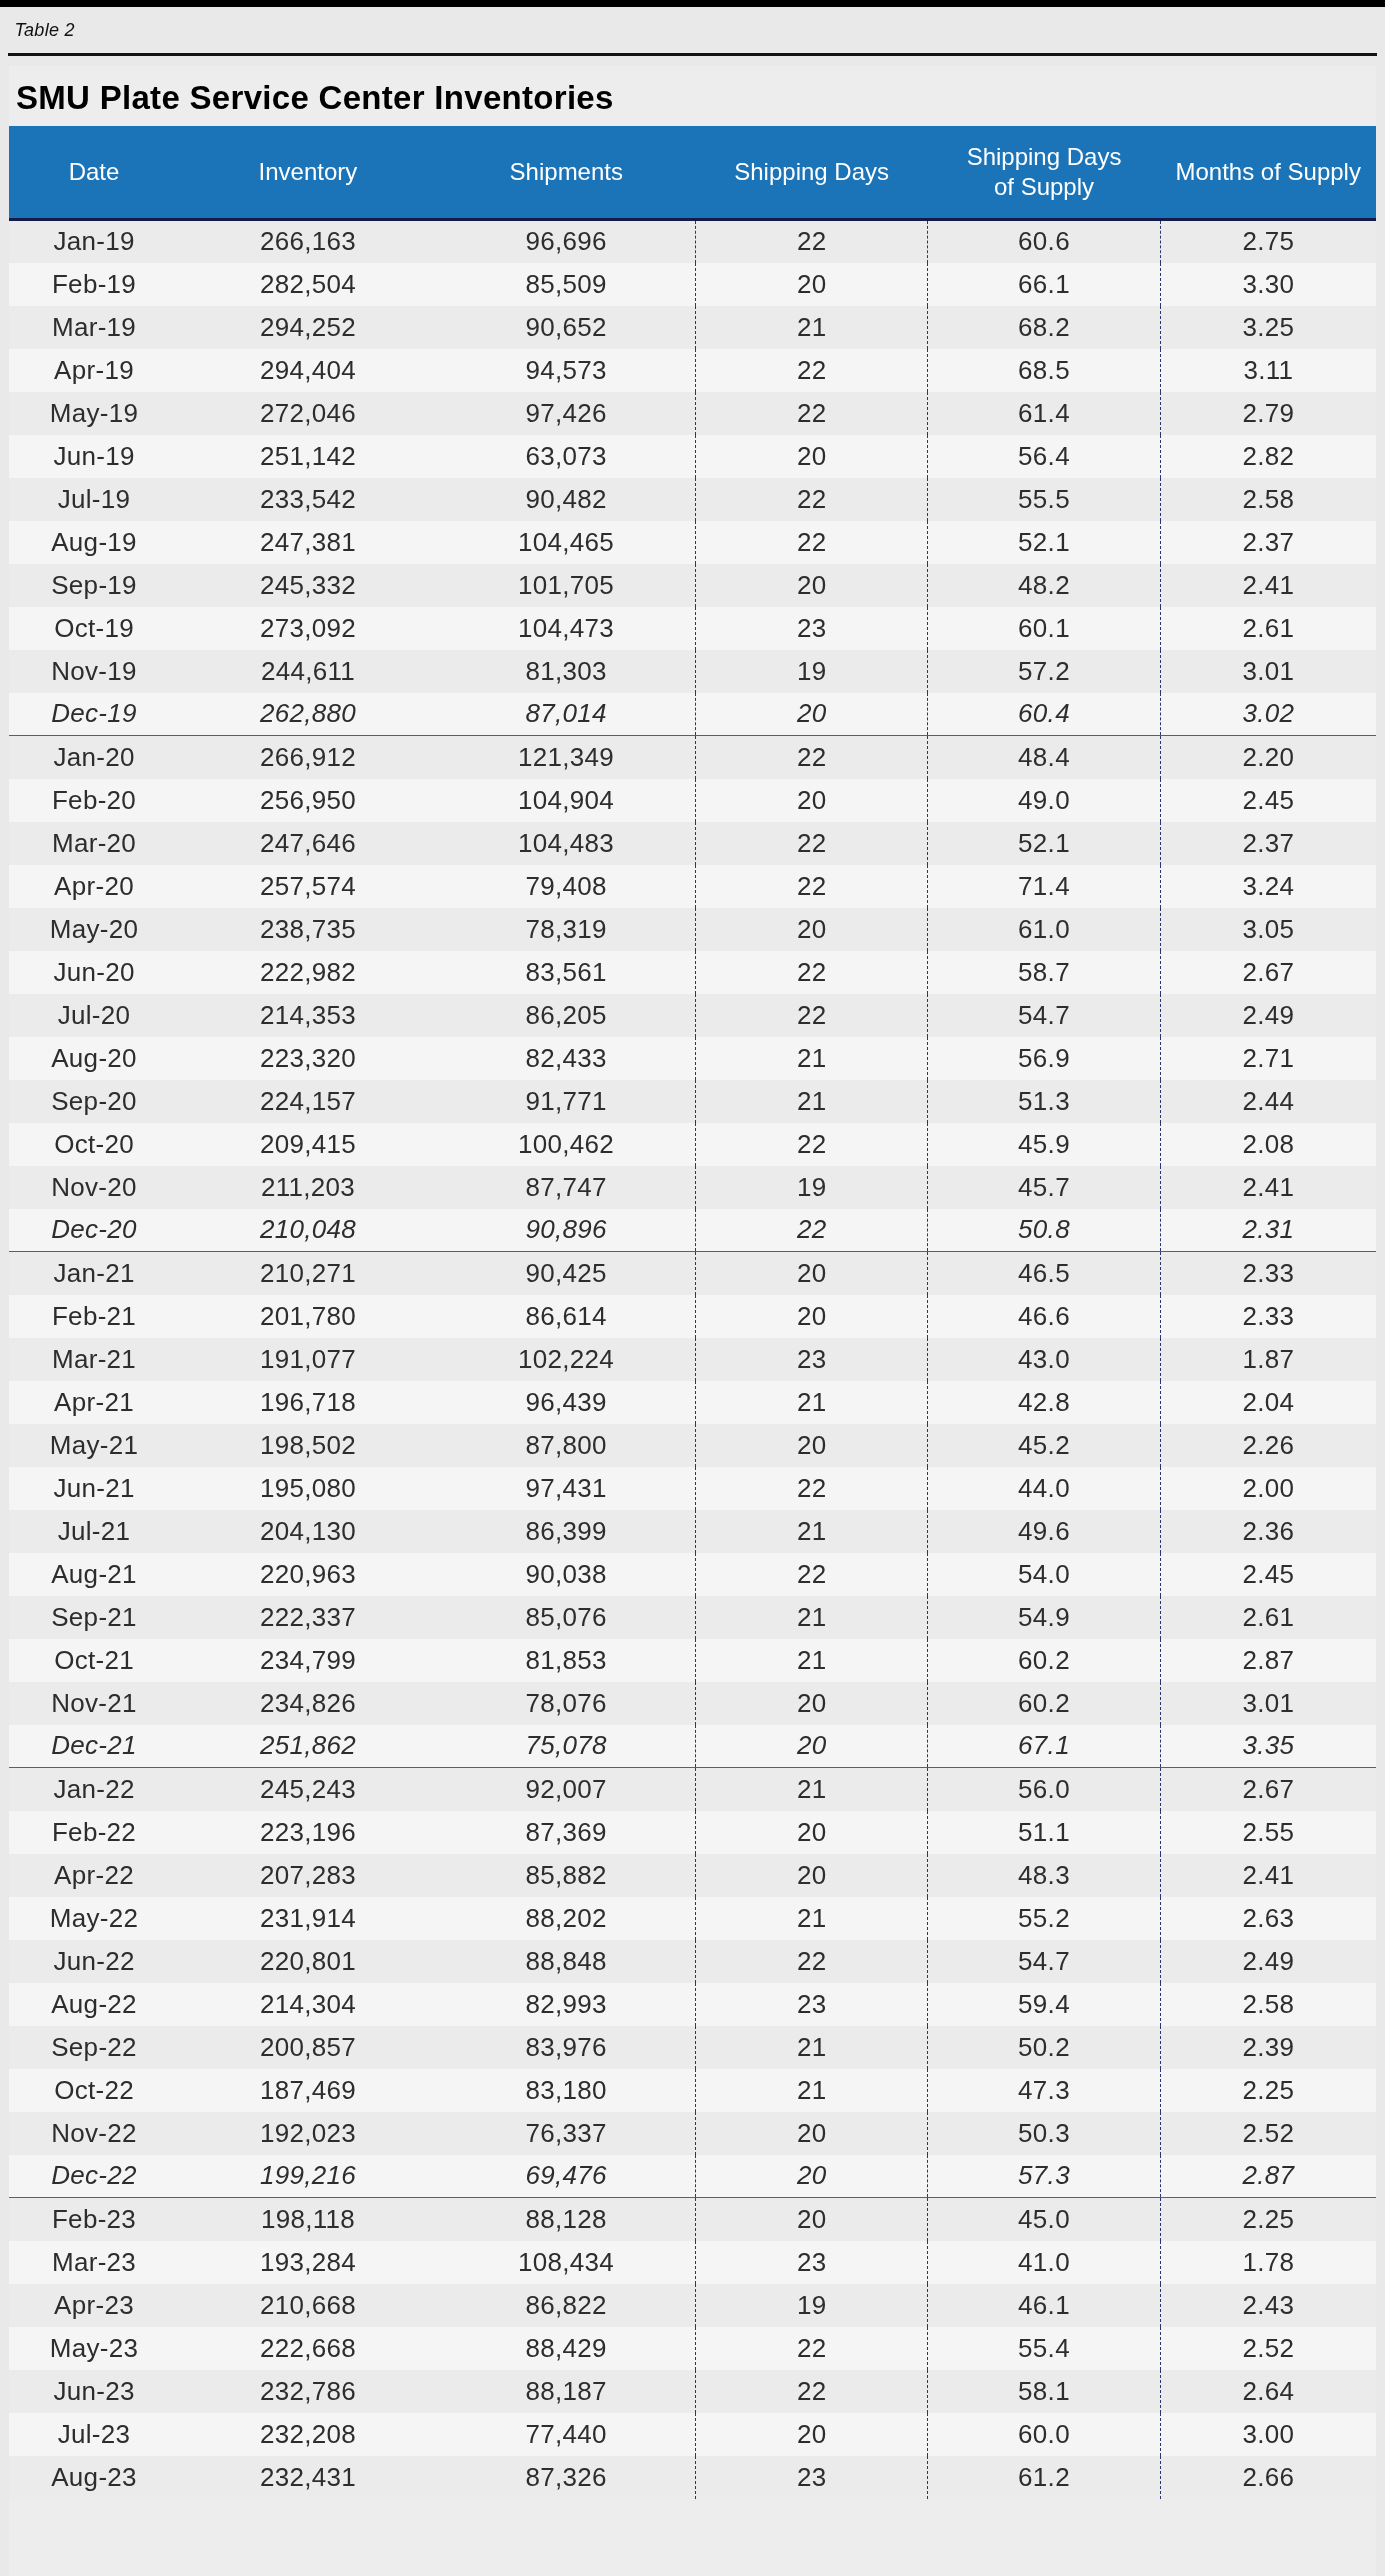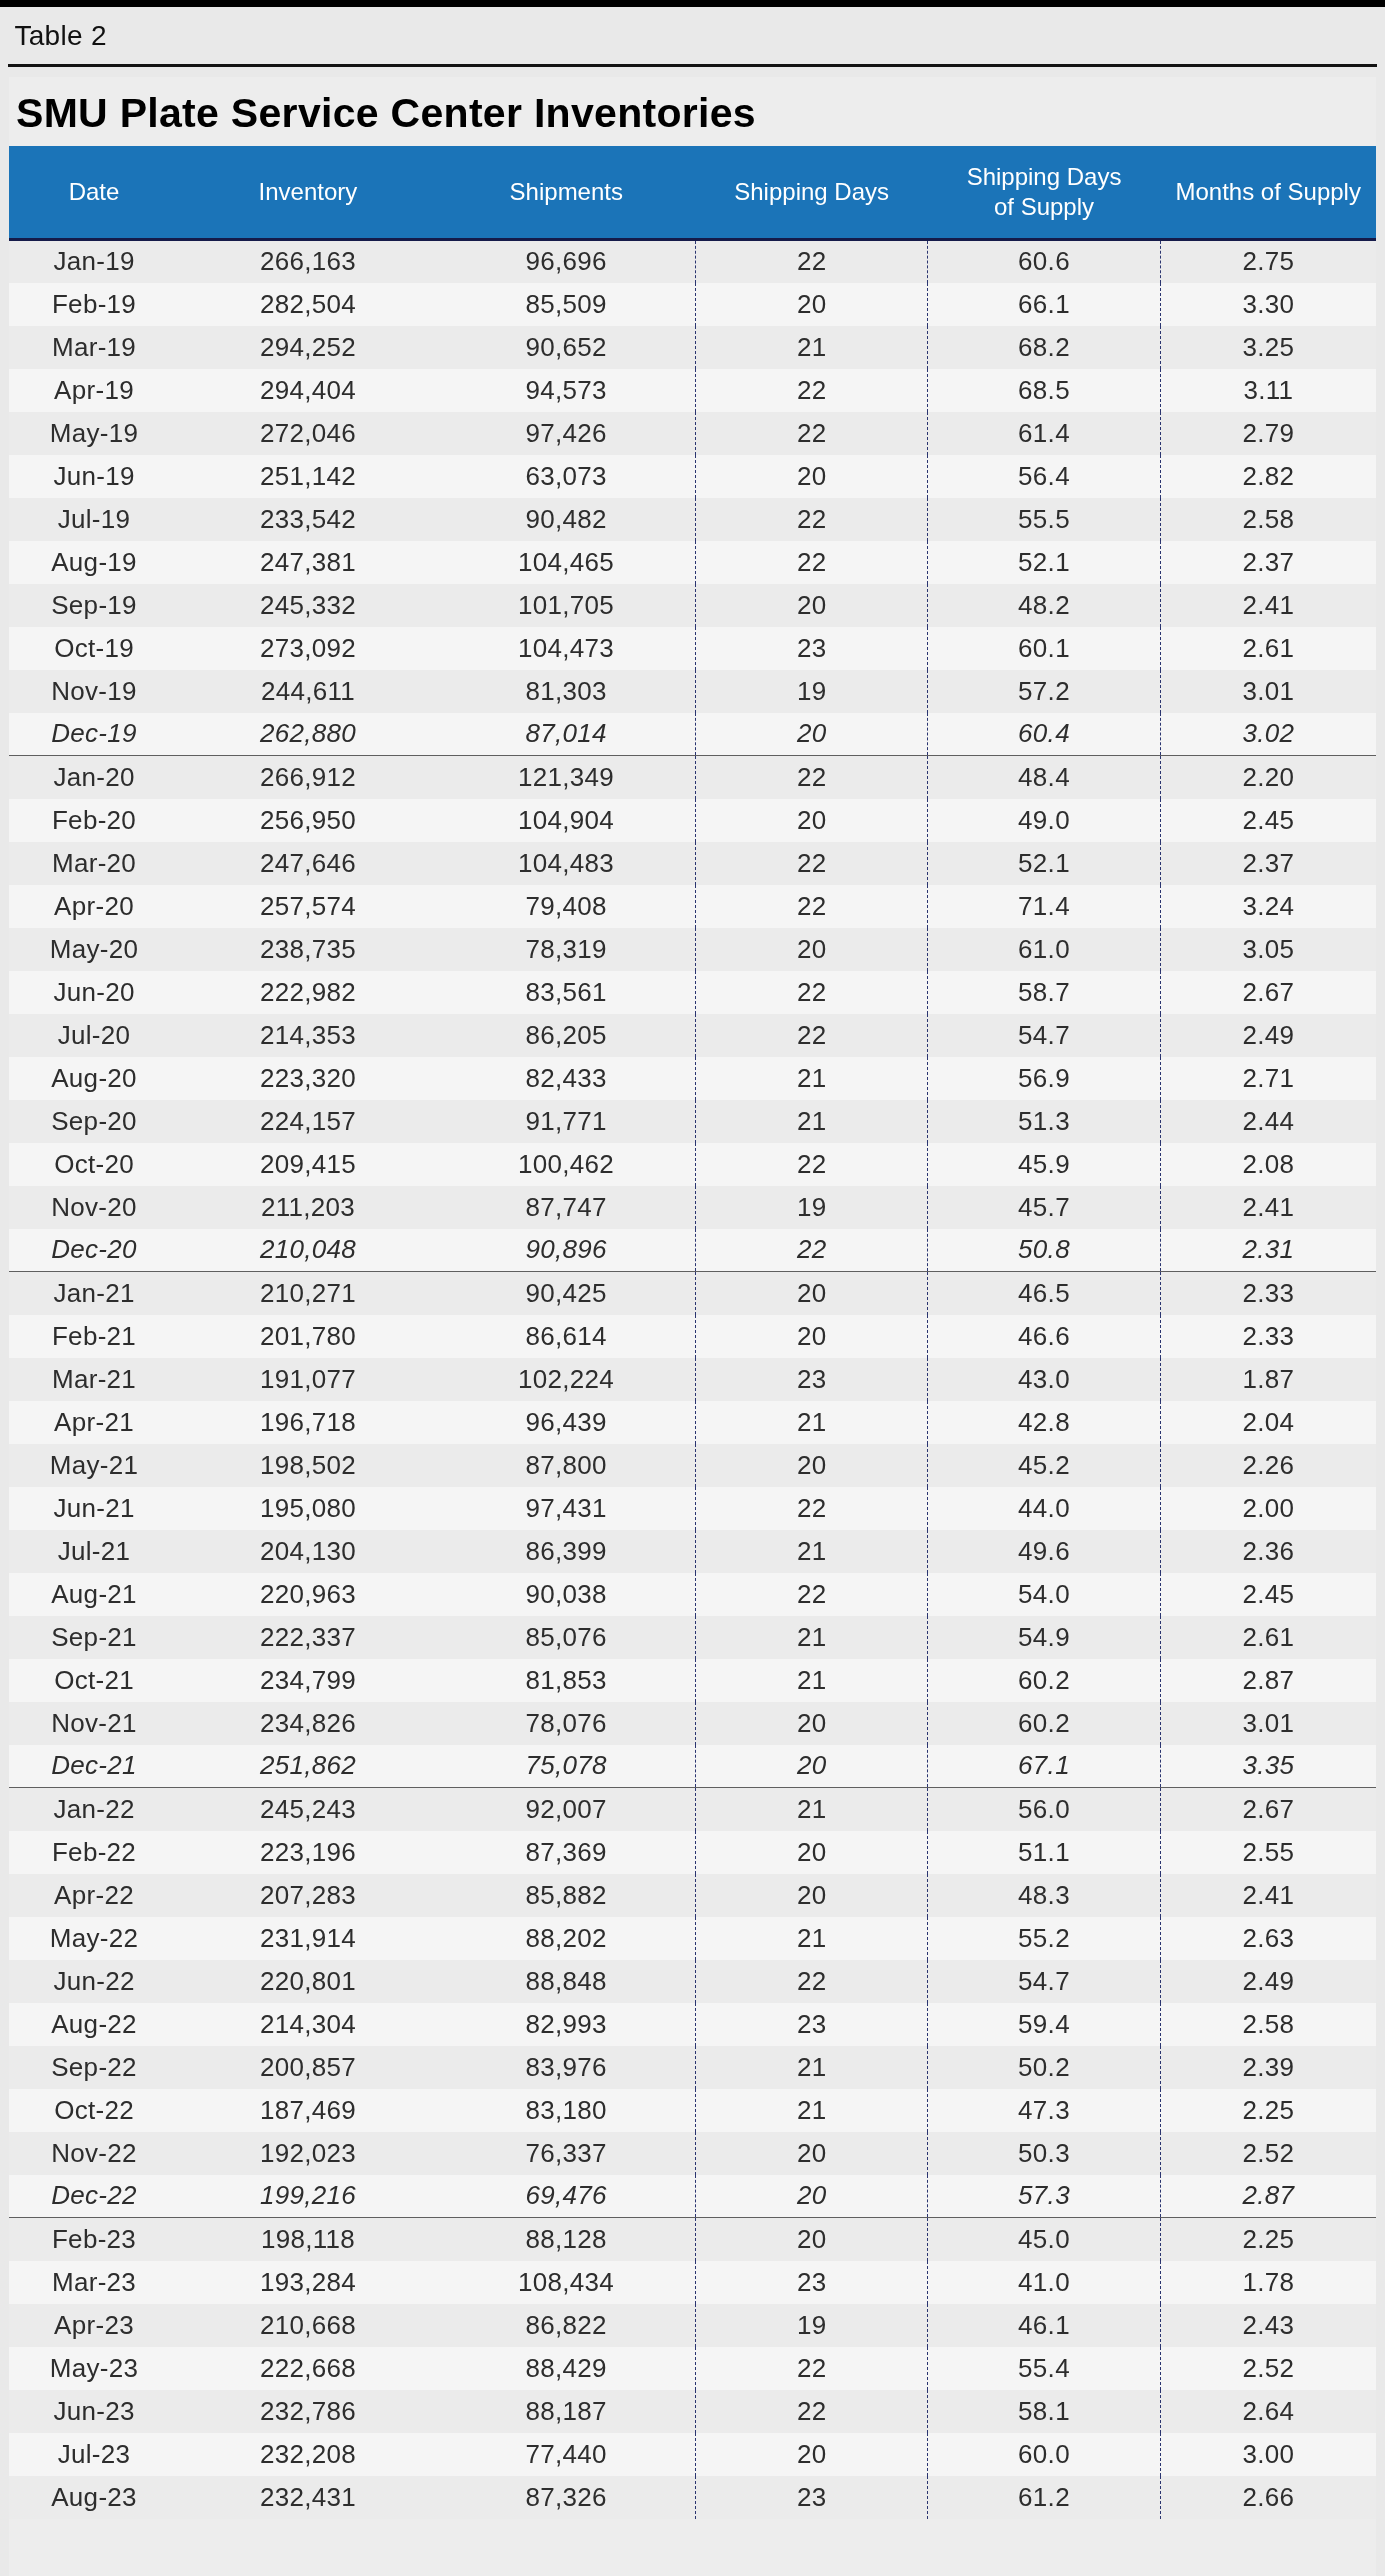--- a/index.html
+++ b/index.html
@@ -1,27 +1,27 @@
 <!DOCTYPE html>
 <html style="font-size:8.2px"><head>
 <meta charset="utf-8">
 <style>
   * { margin:0; padding:0; box-sizing:border-box; }
   html,body { width:1385px; background:#e9e9e9; font-family:"Liberation Sans", sans-serif; }
   body { height:3518px; position:relative; overflow:hidden; }
 
   .topbar { height:6.7px; width:100%; background:#000000; }
 
-  .kicker { font-size:28px; color:#111111; padding:13.4px 0 0 14.4px; letter-spacing:0.3px; }
+  .kicker { font-size:18px; color:#111111; padding:13.4px 0 0 14.4px; letter-spacing:0.3px;font-style:italic; }
 
   .top-rule { height:2.1px; background:#121212; margin:12.4px 8.2px 0 8.2px; }
 
   .card { margin:10.8px 8.8px 0 9.3px; height:3444px; background:#ededed; position:relative; }
 
-  .card-title { font-size:41px; font-weight:bold; color:#000000; padding:12.4px 0 9.3px 6.7px; letter-spacing:0.3px; }
+  .card-title { font-size:33px; font-weight:bold; color:#000000; padding:12.4px 0 9.3px 6.7px; letter-spacing:0.3px; }
 
   table { width:100%; border-collapse:collapse; table-layout:fixed; }
 
   thead th {
     background:#1b74b8; color:#ffffff; font-weight:normal; font-size:24px;
     height:83px; text-align:center; vertical-align:middle;
     border-bottom:3.1px solid #151b4a; line-height:1.25;
   }
   thead th:nth-child(5) { padding:16px 32px; }
 

